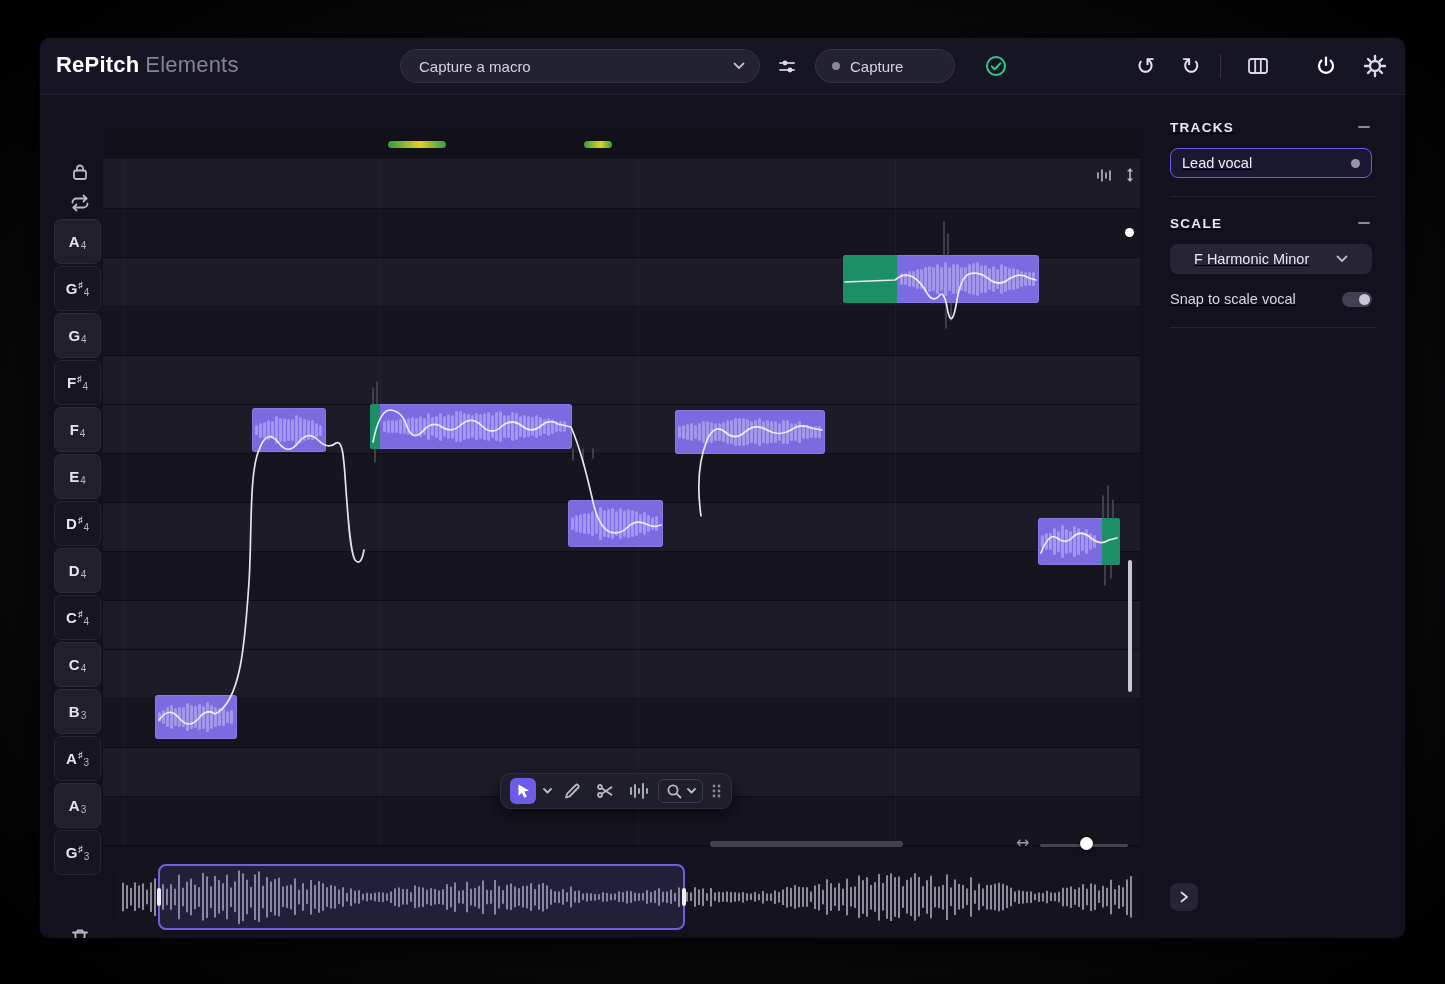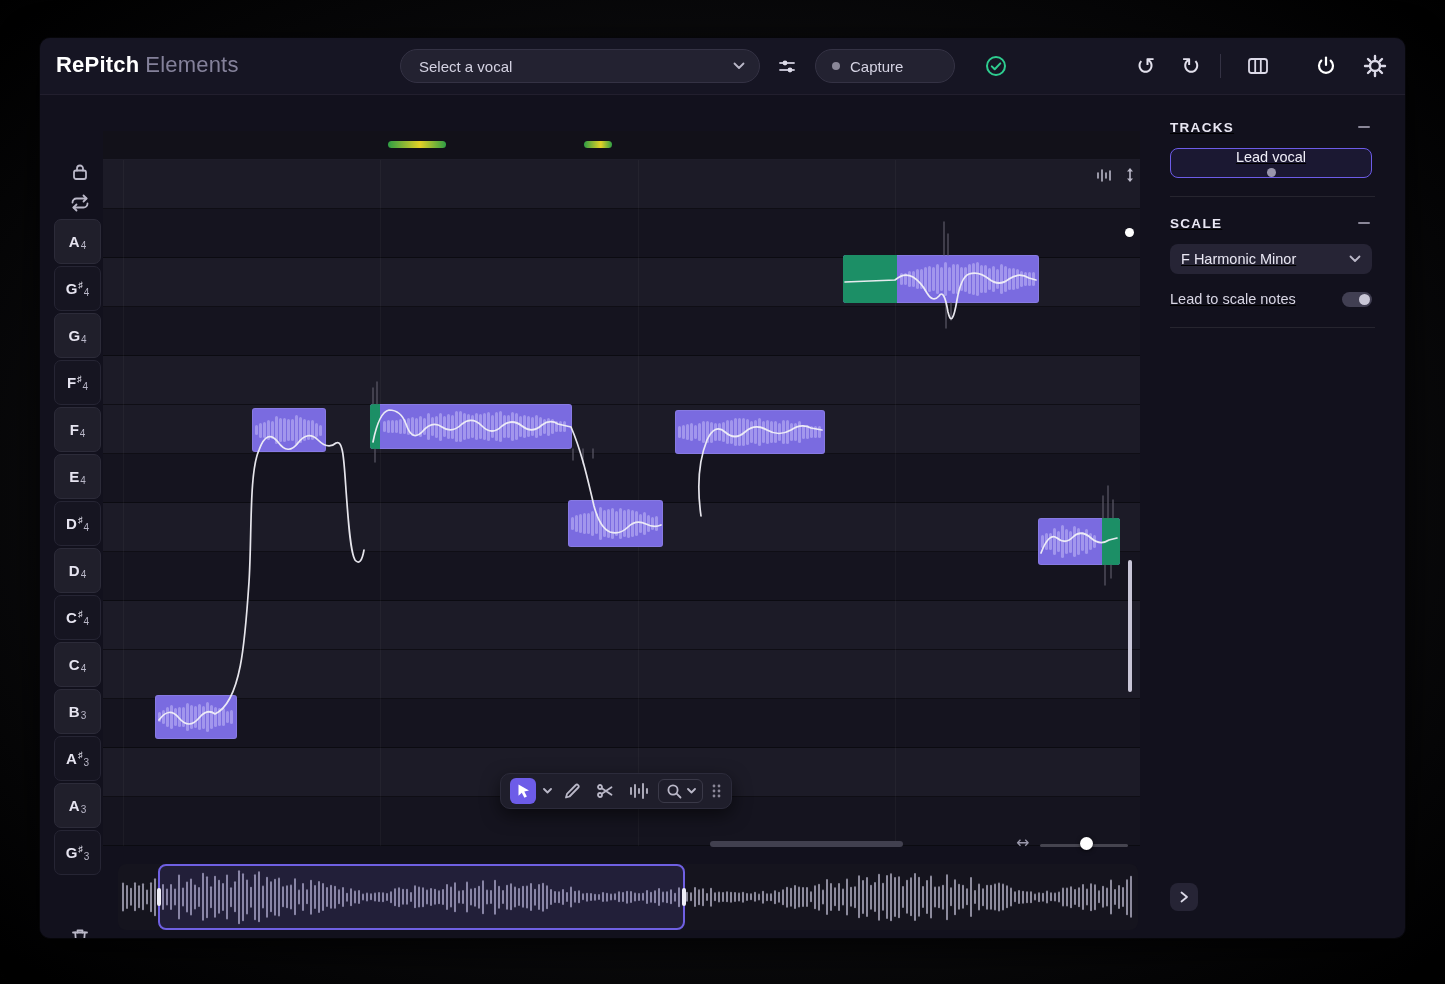--- a/index.html
+++ b/index.html
@@ -74,24 +74,24 @@
   .overview i{position:absolute;top:50%;transform:translateY(-50%);width:2px;background:#8d8b9d;border-radius:1px;}
   .selection{position:absolute;top:0;bottom:0;border:2px solid #6f60e2;border-radius:8px;background:rgba(111,96,226,.14);cursor:grab;}
   .handle{position:absolute;top:50%;transform:translateY(-50%);width:4px;height:18px;border-radius:2px;background:#efeef8;cursor:ew-resize;}
 
   
   .sidebar{position:absolute;left:1110px;top:57px;width:245px;bottom:0;background:#12111d;padding:0 23px 0 20px;text-decoration:underline;}
   .sect-hdr{display:flex;align-items:center;justify-content:space-between;margin-top:0;}
   .sect-title{font-size:13.5px;font-weight:700;letter-spacing:1.3px;color:#e9e7f3;}
   .minusbtn{width:16px;height:16px;border:none;background:transparent;padding:0;cursor:pointer;display:flex;align-items:center;justify-content:center;}
   .minusbtn span{display:block;width:12px;height:2px;background:#8a8798;border-radius:1px;}
-  .trackbtn{margin-top:13px;width:202px;height:30px;border-radius:8px;border:1.5px solid #6d5ce8;background:rgba(109,92,232,.10);display:flex;align-items:center;justify-content:space-between;padding:0 11px;color:#f0eff8;font-size:14.5px;cursor:pointer;flex-direction:column;}
+  .trackbtn{margin-top:13px;width:202px;height:30px;border-radius:8px;border:1.5px solid #6d5ce8;background:rgba(109,92,232,.10);display:flex;align-items:center;justify-content:space-between;padding:0 11px;color:#f0eff8;font-size:14.5px;cursor:pointer;}
   .radio{width:9px;height:9px;border-radius:50%;background:#9996ac;}
   .sdivider{height:1px;background:#26252f;margin:18px -3px 0 0;}
-  .dropdown{margin-top:13px;width:202px;height:30px;border-radius:8px;background:#262435;display:flex;align-items:center;justify-content:space-between;padding:0 11px;color:#e9e7f3;font-size:14.5px;cursor:pointer;}
+  .dropdown{margin-top:13px;width:202px;height:30px;border-radius:8px;background:#262435;display:flex;align-items:center;justify-content:space-between;padding:0 24px;color:#e9e7f3;font-size:14.5px;cursor:pointer;}
   .snaprow{margin-top:17px;display:flex;align-items:center;justify-content:space-between;color:#d8d6e4;font-size:14.5px;}
   .toggle{width:30px;height:15px;border-radius:8px;background:#413f52;position:relative;cursor:pointer;flex:0 0 30px;}
   .toggle .knob{position:absolute;right:2px;top:2px;width:11px;height:11px;border-radius:50%;background:#c9c7d6;}
   .expandbtn{position:absolute;left:20px;bottom:27px;width:28px;height:28px;border-radius:8px;border:none;background:#262435;display:flex;align-items:center;justify-content:center;cursor:pointer;}
 
   svg{display:block;}
   .stroke{fill:none;stroke:#bab8c8;stroke-width:1.8;stroke-linecap:round;stroke-linejoin:round;}
   .stroke-lt{fill:none;stroke:#dcdae8;stroke-width:1.8;stroke-linecap:round;stroke-linejoin:round;}
 </style>
 </head>
@@ -99,21 +99,21 @@
 
 <div class="stage">
 <div class="app">
 
   <div class="hdr">
     <div class="brand">
       <span class="b">RePitch</span><span class="l">Elements</span>
     </div>
 
     <div class="pill macro">
-      <span>Select a vocal</span>
+      <span>Capture a macro</span>
       <span>
         <svg width="12" height="8">
               <path d="M1.5 1.5l4.5 4.5 4.5-4.5" class="stroke"></path>
             </svg>
       </span>
     </div>
 
     <button class="iconbtn" style="left:732px">
       <span>
         <svg width="22" height="22">
@@ -922,21 +922,21 @@
     </div>
     <div class="dropdown">
       <span>F Harmonic Minor</span>
       <span>
         <svg width="12" height="8">
               <path d="M1.5 1.5l4.5 4.5 4.5-4.5" class="stroke"></path>
             </svg>
       </span>
     </div>
     <div class="snaprow">
-      <span>Lead to scale notes</span>
+      <span>Snap to scale vocal</span>
       <span class="toggle">
             <span class="knob"></span>
           </span>
     </div>
     <div class="sdivider" style="margin-top:20px"></div>
 
     <button class="expandbtn">
       <span>
         <svg width="9" height="12">
               <path d="M1.5 1.5L7 6L1.5 10.5" class="stroke-lt"></path>

